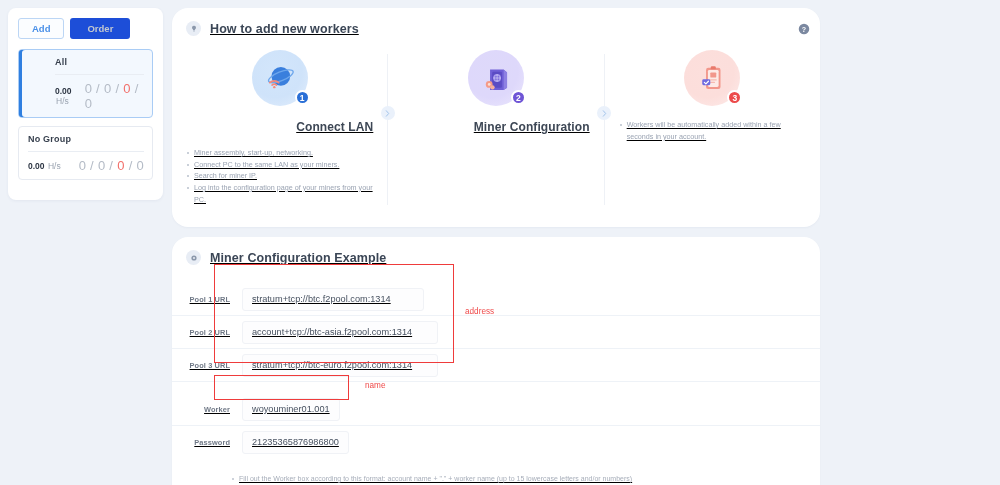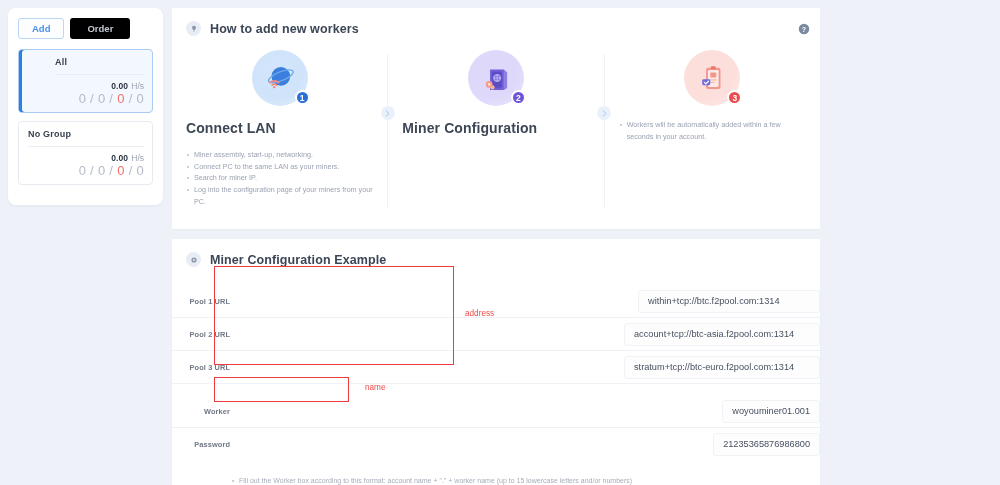--- a/index.html
+++ b/index.html
@@ -24,51 +24,52 @@
     width: 155px;
   }
   .btn-row { display: flex; gap: 6px; margin-bottom: 10px; }
   .btn {
     font-size: 9.5px; font-weight: bold;
     padding: 4px 13px; border-radius: 3px;
     border: 1px solid #bcd6f5; color: #4a90e8;
     background: #fbfdff; cursor: pointer; line-height: 1.2;
   }
   .btn.ghost {
-    border: 1px solid transparent; background: #000000; color: #c3c8d0;
+    border: 1px solid transparent; background: #1d4ed8; color: #c3c8d0;
     cursor: default; padding: 1px 16px;
   }
   .grp {
     border: 1px solid #e6eaf1; border-radius: 4px;
     margin-bottom: 8px; background: #fff;
     padding: 7px 8px 6px 9px; position: relative;
   }
   .grp.active {
     border: 1px solid #a9ccf5; background: #f3f8fe;
     box-shadow: inset 3px 0 0 #2f7fe0;
     padding-left: 36px;
   }
   .grp.active::before {
     content:""; position:absolute; left:0; top:0; bottom:0; width:3px;
     background:#2f7fe0; border-radius:3px 0 0 3px;
   }
   .grp-name { font-size: 9px; font-weight: bold; color: #363f4d; letter-spacing:.2px; }
   .grp-sep { height:1px; background:#e9edf3; margin:7px 0 6px; }
-  .grp-stats { display:flex; justify-content:space-between; align-items:flex-end;flex-direction:column; }
+  .grp-stats { display:flex; justify-content:space-between; align-items:center; }
   .hash { font-size: 8.5px; color:#2b3442; }
   .hash b { font-weight: bold; }
   .hash span { color:#9aa3b0; font-weight: normal; margin-left:1px; }
   .counts { font-size: 13px; color:#b4bbc6; letter-spacing:.3px; }
   .counts .red { color:#f2706b; }
 
   
   .main { flex:1; padding: 8px 0 0 6px; display:flex; flex-direction:column; gap:10px; min-width:0; }
   .panel {
-    background:#fff; border-radius:0; position:relative;
+    background:#fff; border-radius:16px; position:relative;
     box-shadow: 0 1px 2px rgba(70,90,130,.05);
+    text-decoration: underline;
   }
   .panel-head { display:flex; align-items:center; gap:9px; padding:13px 14px 0 14px; }
   .hdr-icon {
     width:15px; height:15px; border-radius:50%;
     background:#e8edf5; display:flex; align-items:center; justify-content:center;
     flex:0 0 15px;
   }
   .hdr-icon svg { display:block; }
   .panel-title { font-size:12.5px; font-weight:bold; color:#3b4656; letter-spacing:.1px; }
   .help-icon { position:absolute; right:10px; top:13px; width:12px; height:12px; cursor:pointer; }
@@ -84,21 +85,21 @@
   .badge {
     position:absolute; right:-2px; bottom:1px;
     width:15px; height:15px; border-radius:50%;
     color:#fff; font-size:8.5px; font-weight:bold;
     display:flex; align-items:center; justify-content:center;
     border:2px solid #fff;
   }
   .b1 { background:#2a6fd6; }
   .b2 { background:#6f55d6; }
   .b3 { background:#ec4b4b; }
-  .step-title { text-align:left; font-size:14px; font-weight:bold; color:#3d4755; margin-top:14px; letter-spacing:.1px; }
+  .step-title { text-align:right; font-size:12px; font-weight:bold; color:#3d4755; margin-top:14px; letter-spacing:.1px; }
   .bullets { margin-top:13px; }
   .bullets li {
     list-style:none; font-size:7.2px; color:#9aa3b2; line-height:1.62;
     padding-left:8px; position:relative;
   }
   .bullets li::before {
     content:""; position:absolute; left:1px; top:5px;
     width:2px; height:2px; background:#b9c0cc; border-radius:50%;
   }
   .divider {
@@ -109,21 +110,20 @@
     position:absolute; left:50%; top:52px; transform:translateX(-50%);
     width:14px; height:14px; border-radius:50%; background:#eaf1fb;
     display:flex; align-items:center; justify-content:center;
   }
 
   
   .cfg-body { padding: 18px 0 0 0; position:relative; }
   .form-row {
     display:flex; align-items:center; height:33px;
     border-bottom:1px solid #eef2f7;
-    justify-content:space-between;
   }
   .form-row.nb { border-bottom:none; }
   .row-label {
     width:58px; flex:0 0 58px; text-align:right;
     font-size:7.4px; color:#6f7886; font-weight:bold; letter-spacing:.1px;
   }
   .row-input {
     margin-left:12px; background:#fdfdfe; border:1px solid #f0f2f6;
     border-radius:3px; height:23px; line-height:21px;
     padding:0 9px; font-size:9.2px; color:#46505f; min-width:182px;
@@ -291,21 +291,21 @@
               <circle cx="8" cy="8" r="2" fill="#e8edf5"></circle>
             </svg>
         </span>
         <span class="panel-title">Miner Configuration Example</span>
       </div>
 
       <div class="cfg-body">
 
         <div class="form-row">
           <div class="row-label">Pool 1 URL</div>
-          <div class="row-input">within+tcp://btc.f2pool.com:1314</div>
+          <div class="row-input">stratum+tcp://btc.f2pool.com:1314</div>
         </div>
 
         <div class="form-row">
           <div class="row-label">Pool 2 URL</div>
           <div class="row-input wide">account+tcp://btc-asia.f2pool.com:1314</div>
         </div>
 
         <div class="form-row">
           <div class="row-label">Pool 3 URL</div>
           <div class="row-input wide">stratum+tcp://btc-euro.f2pool.com:1314</div>

